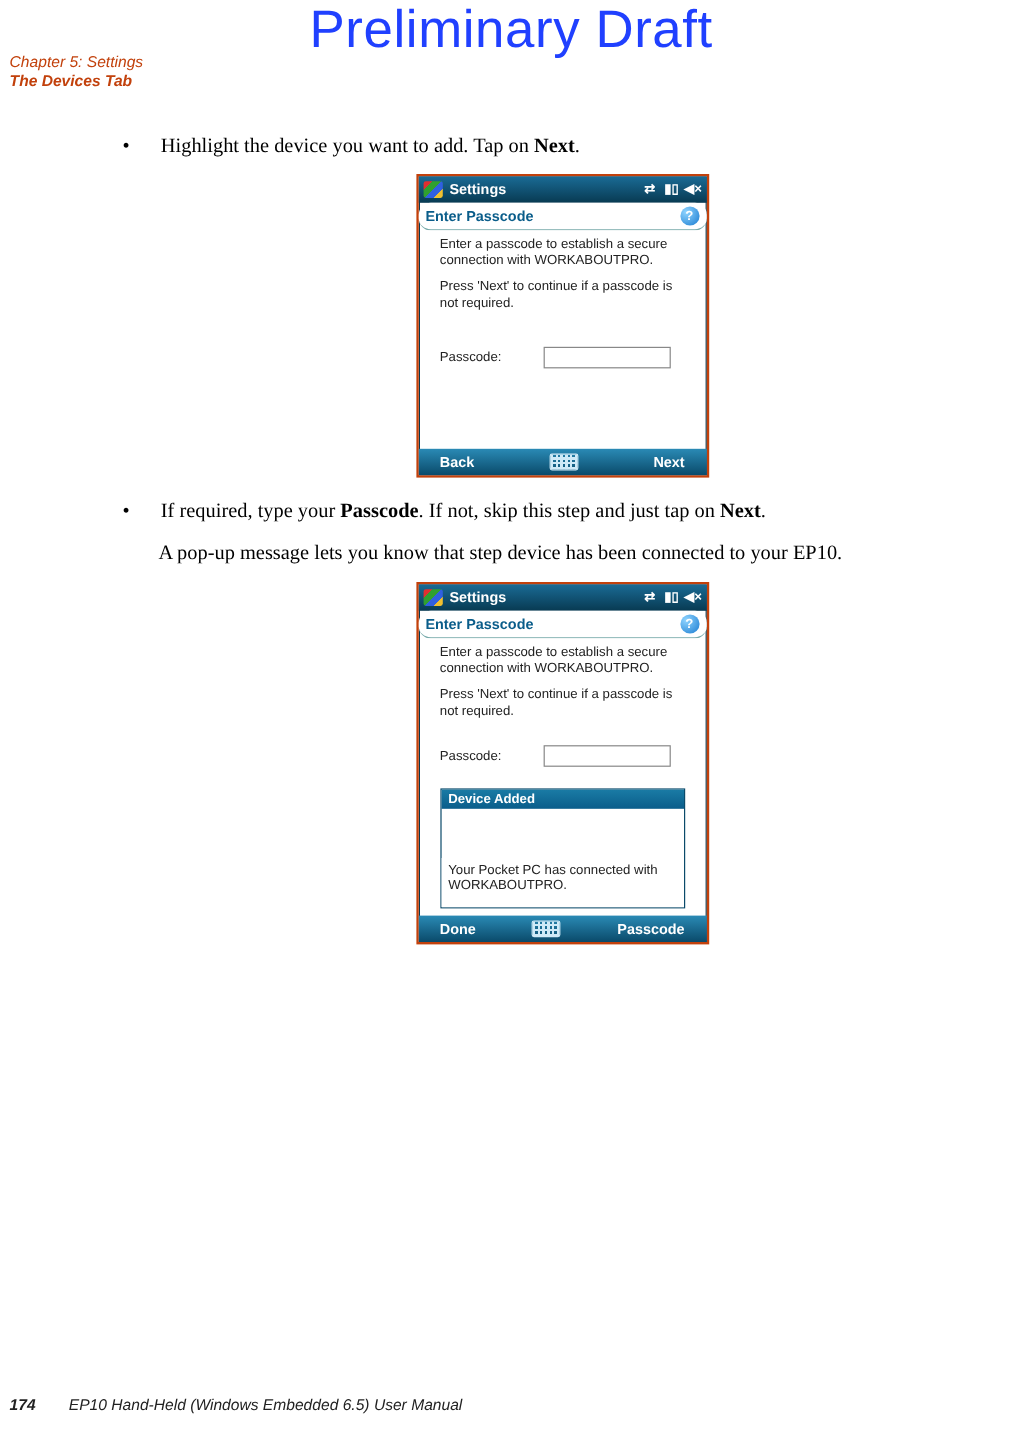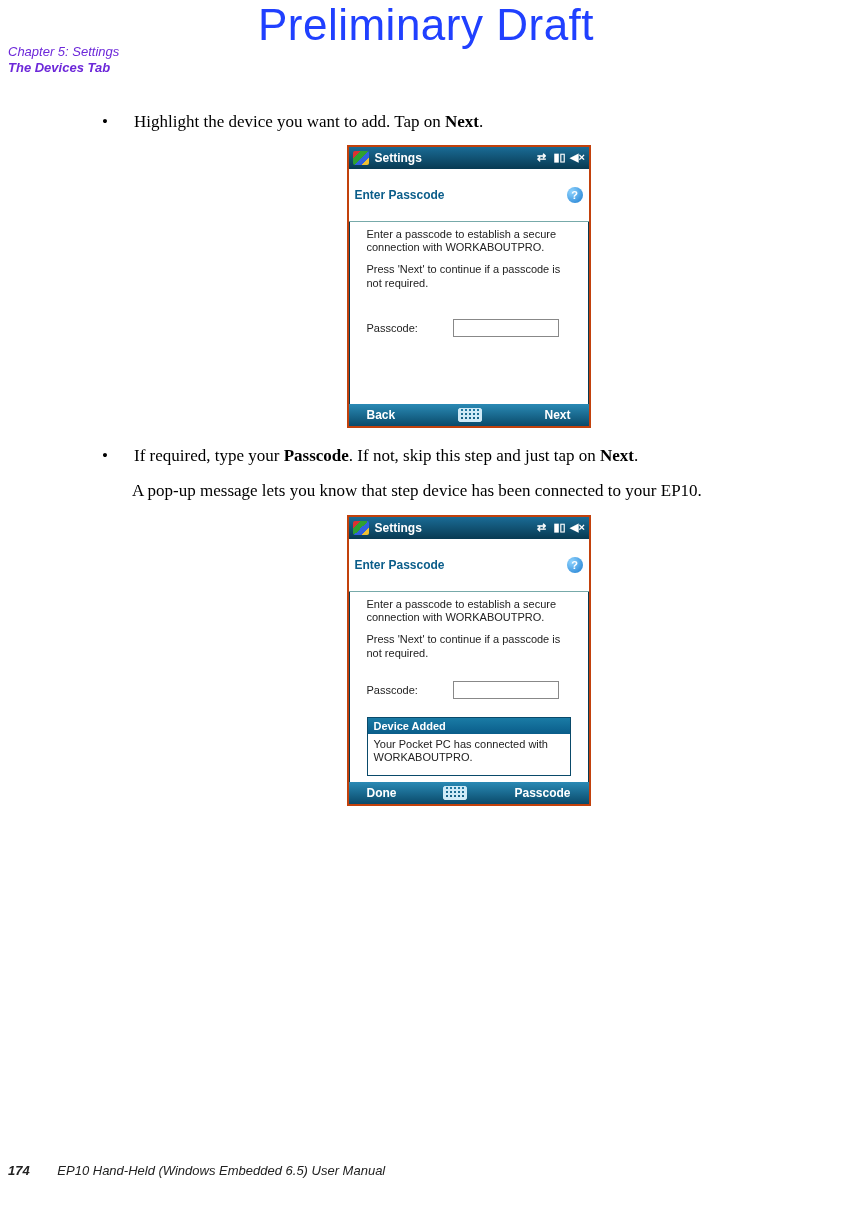--- a/index.html
+++ b/index.html
@@ -23,21 +23,21 @@
     letter-spacing: 0.5px;
     font-weight: 400;
   }
   .chapter-header {
     position: absolute;
     top: 44px;
     left: 8px;
     font-family: 'Trebuchet MS', Arial, sans-serif;
     font-style: italic;
     font-size: 13px;
-    color: #6d28d9;
+    color: #c2410c;
     line-height: 1.25;
   }
   .chapter-header .line2 { font-weight: bold; }
   .content {
     position: absolute;
     top: 110px;
     left: 100px;
     right: 15px;
   }
   .bullet-row {
@@ -88,24 +88,25 @@
     margin-left: 4px;
     display: inline-flex; align-items:center; justify-content:center;
     color:#fff;
     font-size:11px;
   }
   .subhead {
     background: #fff;
     border-bottom: 1px solid #7aa;
     color: #0a5d8a;
     font-weight: bold;
-    padding: 18px 6px;
+    padding: 3px 6px;
     display: flex;
     align-items: center;
     font-size: 12px;
+    border-radius: 10px;
   }
   .subhead .help {
     margin-left: auto;
     width: 16px; height: 16px;
     border-radius: 50%;
     background: radial-gradient(circle at 30% 30%, #8fd4ff, #1a7bd0);
     color: #fff;
     font-weight: bold;
     font-size: 11px;
     display:flex;align-items:center;justify-content:center;
@@ -140,20 +141,21 @@
     color: #fff;
     font-weight: bold;
     padding: 2px 6px;
     font-size: 11px;
   }
   .popup-body {
     background: #fff;
     padding: 4px 6px 10px 6px;
     font-size: 11px;
     line-height: 1.25;
+    margin-top: 41px;
   }
   .softkeys {
     background: linear-gradient(#2a8ab5, #0a4a6a);
     color: #fff;
     height: 22px;
     display: flex;
     align-items: center;
     font-weight: bold;
     font-size: 12px;
     padding: 0 18px;

